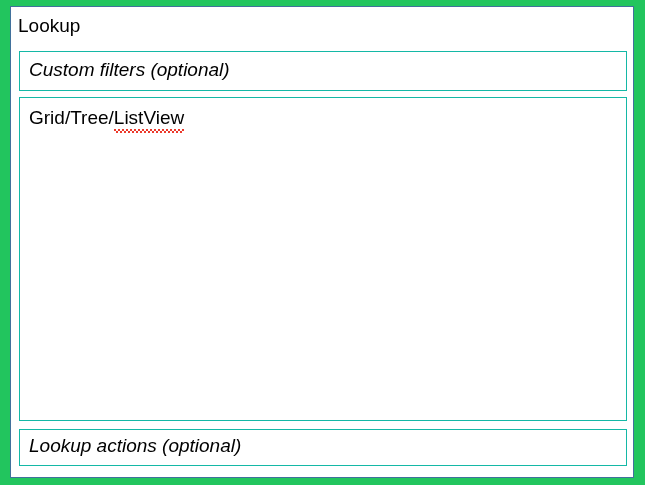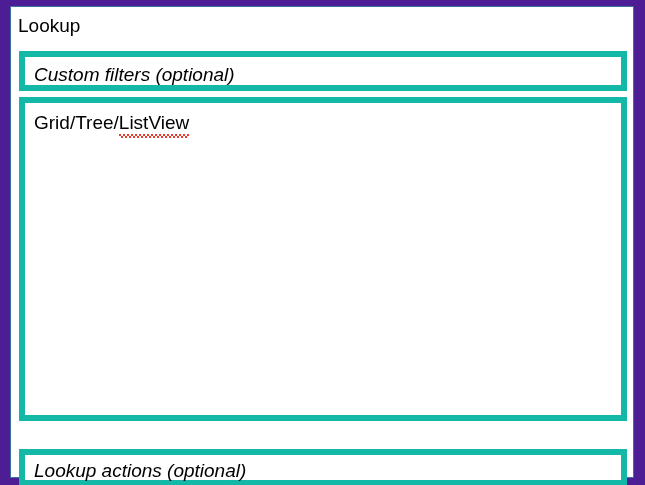--- a/index.html
+++ b/index.html
@@ -12,21 +12,21 @@
     height: 485px;
     font-family: "Liberation Sans", sans-serif;
     -webkit-font-smoothing: antialiased;
     overflow: hidden;
   }
 
   .canvas {
     position: relative;
     width: 645px;
     height: 485px;
-    background: #4c1d95;
+    background: #22c55e;
   }
 
   
   .lookup-frame {
     position: absolute;
     left: 10px;
     top: 6px;
     width: 624px;
     height: 472px;
     box-sizing: border-box;
@@ -46,27 +46,27 @@
     font-weight: normal;
     white-space: nowrap;
   }
 
   
   .panel {
     position: absolute;
     left: 8px;
     width: 608px;
     box-sizing: border-box;
-    border: 6px solid #14b8a6;
+    border: 1px solid #14b8a6;
     background: #ffffff;
   }
 
   .panel-filters { top: 44px;  height: 40px; }
   .panel-grid    { top: 90px;  height: 324px; }
-  .panel-actions { top: 442px; height: 37px; padding-left: 12px; }
+  .panel-actions { top: 422px; height: 37px; padding-left: 12px; }
 
   .panel-label {
     position: absolute;
     left: 9px;
     font-size: 19px;
     line-height: 24px;
     color: #000000;
     white-space: nowrap;
   }
 

